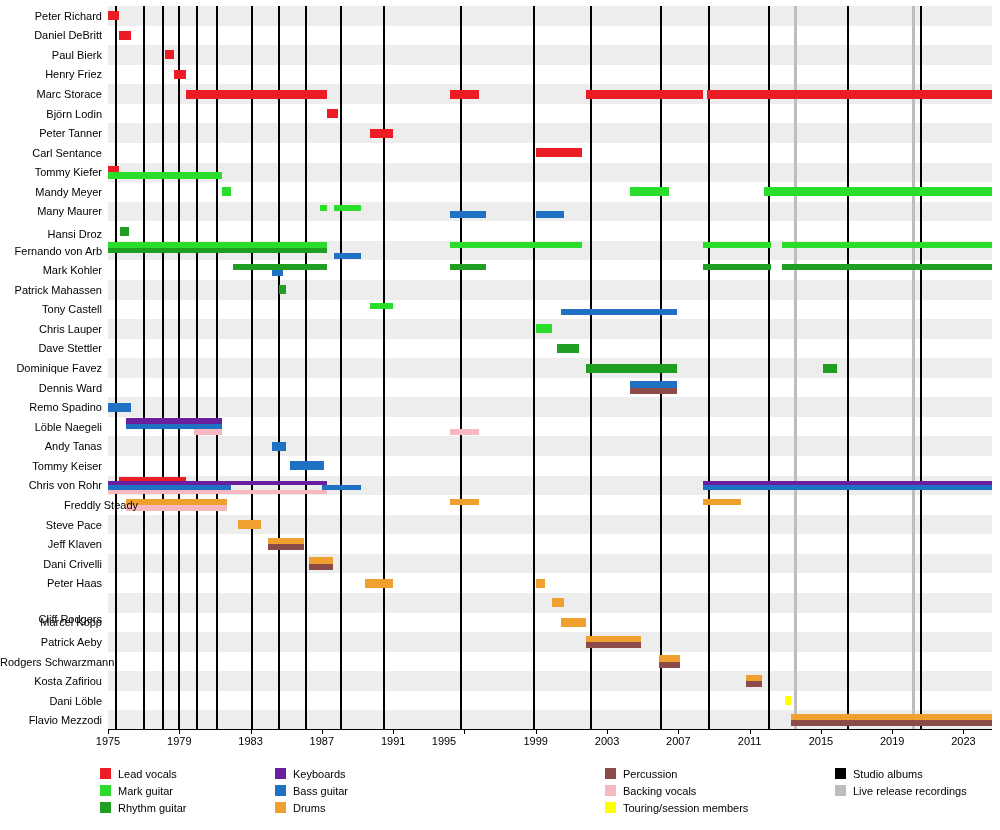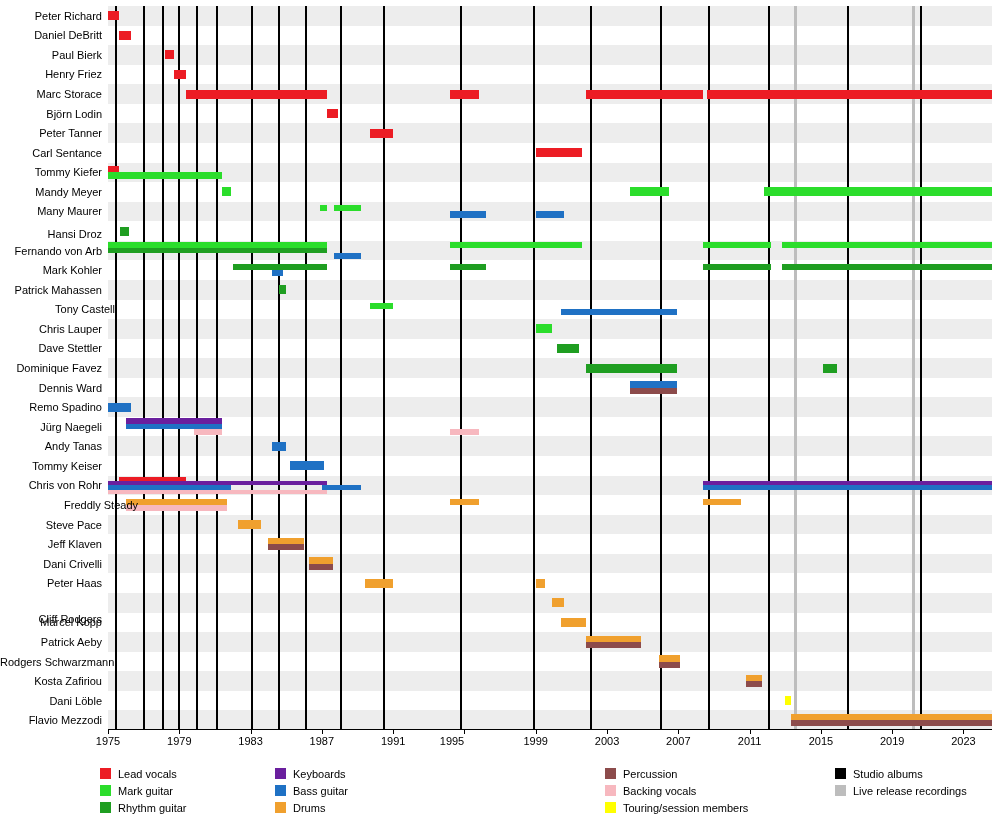--- a/index.html
+++ b/index.html
@@ -211,21 +211,21 @@
       <div class="ticklabel" style="left: 0px;">1975</div>
       <div class="tickline" style="left: 71.2903px;"></div>
       <div class="ticklabel" style="left: 71.2903px;">1979</div>
       <div class="tickline" style="left: 142.581px;"></div>
       <div class="ticklabel" style="left: 142.581px;">1983</div>
       <div class="tickline" style="left: 213.871px;"></div>
       <div class="ticklabel" style="left: 213.871px;">1987</div>
       <div class="tickline" style="left: 285.161px;"></div>
       <div class="ticklabel" style="left: 285.161px;">1991</div>
       <div class="tickline" style="left: 356.452px;"></div>
-      <div class="ticklabel" style="left: 344px;">1995</div>
+      <div class="ticklabel" style="left: 336px;">1995</div>
       <div class="tickline" style="left: 427.742px;"></div>
       <div class="ticklabel" style="left: 427.742px;">1999</div>
       <div class="tickline" style="left: 499.032px;"></div>
       <div class="ticklabel" style="left: 499.032px;">2003</div>
       <div class="tickline" style="left: 570.323px;"></div>
       <div class="ticklabel" style="left: 570.323px;">2007</div>
       <div class="tickline" style="left: 641.613px;"></div>
       <div class="ticklabel" style="left: 641.613px;">2011</div>
       <div class="tickline" style="left: 712.903px;"></div>
       <div class="ticklabel" style="left: 712.903px;">2015</div>
@@ -256,27 +256,27 @@
     <div class="ylabel" style="top: 107.622px; left: 0px; width: 102px;">Björn Lodin</div>
     <div class="ylabel" style="top: 127.189px; left: 0px; width: 102px;">Peter Tanner</div>
     <div class="ylabel" style="top: 146.757px; left: 0px; width: 102px;">Carl Sentance</div>
     <div class="ylabel" style="top: 166.324px; left: 0px; width: 102px;">Tommy Kiefer</div>
     <div class="ylabel" style="top: 185.892px; left: 0px; width: 102px;">Mandy Meyer</div>
     <div class="ylabel" style="top: 205.459px; left: 0px; width: 102px;">Many Maurer</div>
     <div class="ylabel" style="top: 228px; left: 0px; width: 102px;">Hansi Droz</div>
     <div class="ylabel" style="top: 244.595px; left: 0px; width: 102px;">Fernando von Arb</div>
     <div class="ylabel" style="top: 264.162px; left: 0px; width: 102px;">Mark Kohler</div>
     <div class="ylabel" style="top: 283.73px; left: 0px; width: 102px;">Patrick Mahassen</div>
-    <div class="ylabel" style="top: 303.297px; left: 0px; width: 102px; margin-left: 13px;">Tony Castell</div>
+    <div class="ylabel" style="top: 303.297px; left: 0px; width: 102px;">Tony Castell</div>
     <div class="ylabel" style="top: 322.865px; left: 0px; width: 102px;">Chris Lauper</div>
     <div class="ylabel" style="top: 342.432px; left: 0px; width: 102px;">Dave Stettler</div>
     <div class="ylabel" style="top: 362px; left: 0px; width: 102px;">Dominique Favez</div>
     <div class="ylabel" style="top: 381.568px; left: 0px; width: 102px;">Dennis Ward</div>
     <div class="ylabel" style="top: 401.135px; left: 0px; width: 102px;">Remo Spadino</div>
-    <div class="ylabel" style="top: 420.703px; left: 0px; width: 102px;">Jürg Naegeli</div>
+    <div class="ylabel" style="top: 420.703px; left: 0px; width: 102px;">Löble Naegeli</div>
     <div class="ylabel" style="top: 440.27px; left: 0px; width: 102px;">Andy Tanas</div>
     <div class="ylabel" style="top: 459.838px; left: 0px; width: 102px;">Tommy Keiser</div>
     <div class="ylabel" style="top: 479.405px; left: 0px; width: 102px;">Chris von Rohr</div>
     <div class="ylabel" style="top: 498.973px; left: 0px; width: 102px; padding-left: 36px;">Freddly Steady</div>
     <div class="ylabel" style="top: 518.541px; left: 0px; width: 102px;">Steve Pace</div>
     <div class="ylabel" style="top: 538.108px; left: 0px; width: 102px;">Jeff Klaven</div>
     <div class="ylabel" style="top: 557.676px; left: 0px; width: 102px;">Dani Crivelli</div>
     <div class="ylabel" style="top: 577.243px; left: 0px; width: 102px;">Peter Haas</div>
     <div class="ylabel" style="top: 593px; left: 0px; width: 102px; margin-top: 20px;">Cliff Rodgers</div>
     <div class="ylabel" style="top: 616.378px; left: 0px; width: 102px;">Marcel Kopp</div>

